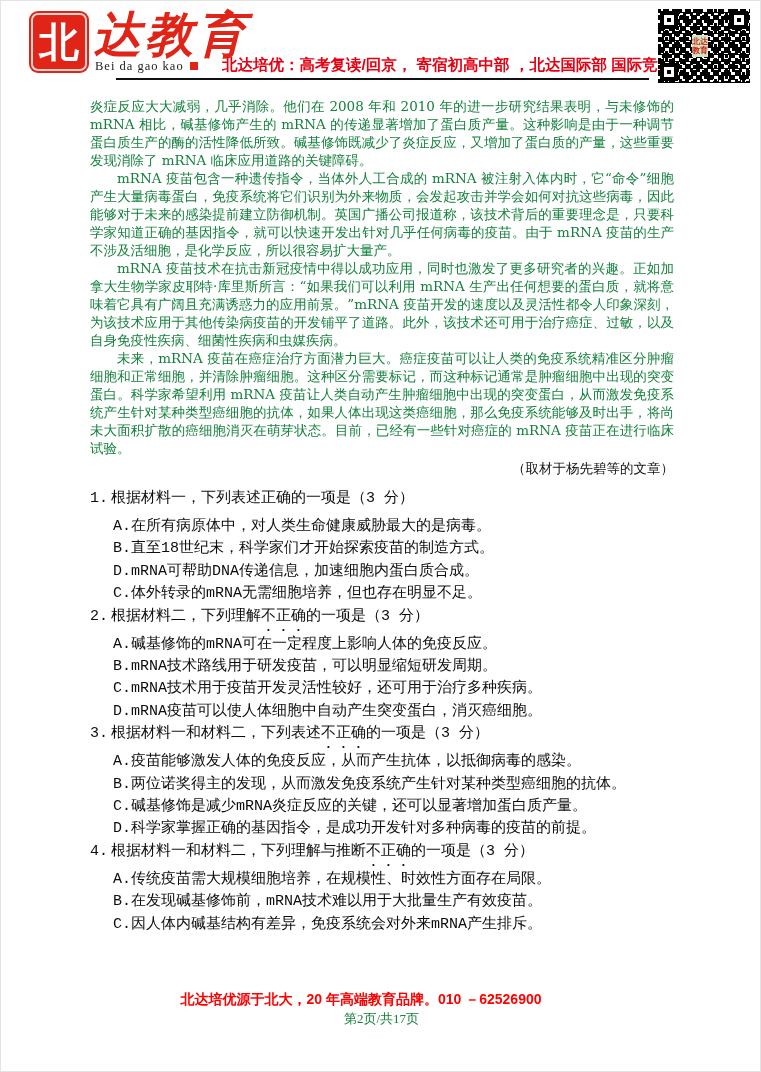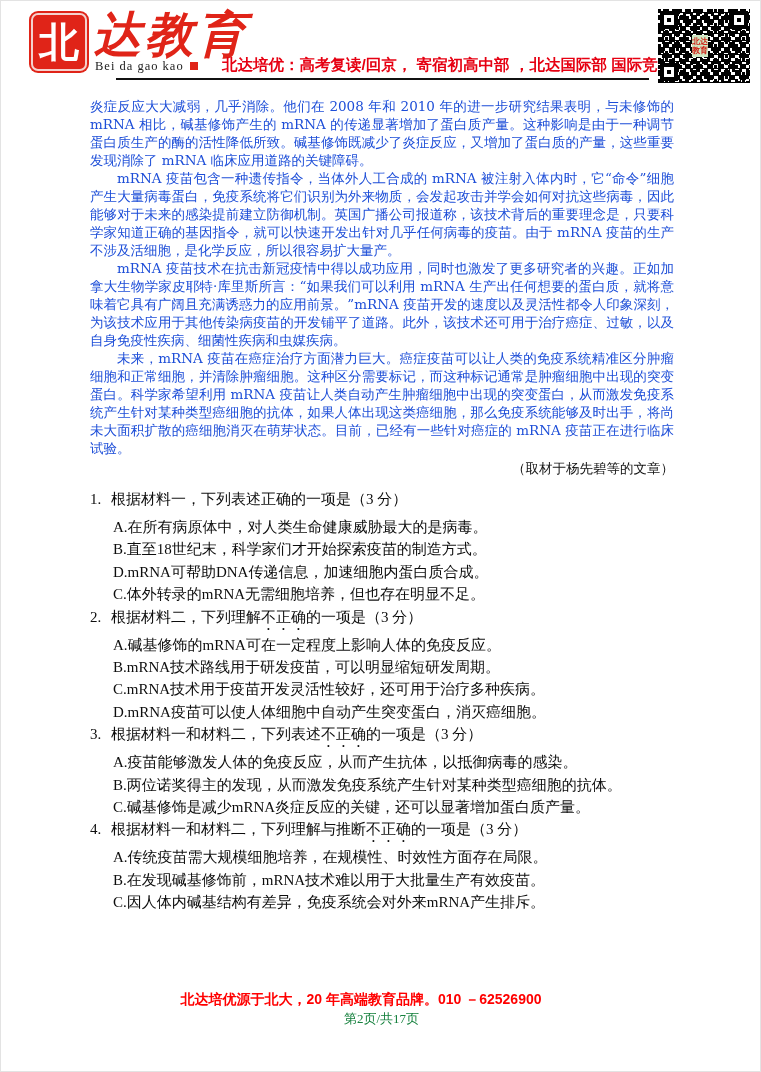--- a/index.html
+++ b/index.html
@@ -49,29 +49,29 @@
   .finder.bl{left:2px;bottom:2px;}
   .qr-label{
     position:absolute;left:34px;top:26px;width:16px;height:22px;background:#cfe8c4;
     display:flex;flex-direction:column;align-items:center;justify-content:center;
     font-size:8px;line-height:9px;color:#d0251b;font-weight:bold;
   }
   
   .content{position:absolute;left:89px;top:96px;width:584px;}
   .para{
     margin:0;font-size:13.5px;line-height:18px;text-align:justify;
-    font-family:"DejaVu Serif",serif;color:#1d4ed8;
+    font-family:"DejaVu Serif",serif;color:#15803d;
   }
   .para.indent{text-indent:2em;}
   .attribution{
     margin:3px 0 0 0;text-align:right;font-size:13.5px;line-height:19px;
     font-family:Liberation Mono, monospace;color:#141414;
   }
   
-  .questions{margin-top:9px;font-size:15px;line-height:22.4px;font-family:Liberation Serif, serif;color:#0d0d0d;}
+  .questions{margin-top:9px;font-size:15px;line-height:22.4px;font-family:Liberation Mono, monospace;color:#0d0d0d;}
   .q-stem{white-space:nowrap;}
   .q-num{display:inline-block;min-width:21px;}
   .emph{
     -webkit-text-emphasis:filled dot;text-emphasis:filled dot;
     -webkit-text-emphasis-position:under;text-emphasis-position:under left;
   }
   .q-option{padding-left:23px;white-space:nowrap;}
   
   .footer-promo{
     position:absolute;left:0;top:990px;width:720px;text-align:center;
@@ -140,20 +140,21 @@
         <div class="q-option">D.mRNA疫苗可以使人体细胞中自动产生突变蛋白，消灭癌细胞。</div>
       </div>
 
       <div class="q-block">
         <div class="q-stem">
           <span class="q-num">3.</span><span>根据材料一和材料二，下列表述</span><span class="emph">不正确</span><span>的一项是（3 分）</span>
         </div>
         <div class="q-option">A.疫苗能够激发人体的免疫反应，从而产生抗体，以抵御病毒的感染。</div>
         <div class="q-option">B.两位诺奖得主的发现，从而激发免疫系统产生针对某种类型癌细胞的抗体。</div>
         <div class="q-option">C.碱基修饰是减少mRNA炎症反应的关键，还可以显著增加蛋白质产量。</div>
+        <div class="q-option">D.科学家掌握正确的基因指令，是成功开发针对多种病毒的疫苗的前提。</div>
       </div>
 
       <div class="q-block">
         <div class="q-stem">
           <span class="q-num">4.</span><span>根据材料一和材料二，下列理解与推断</span><span class="emph">不正确</span><span>的一项是（3 分）</span>
         </div>
         <div class="q-option">A.传统疫苗需大规模细胞培养，在规模性、时效性方面存在局限。</div>
         <div class="q-option">B.在发现碱基修饰前，mRNA技术难以用于大批量生产有效疫苗。</div>
         <div class="q-option">C.因人体内碱基结构有差异，免疫系统会对外来mRNA产生排斥。</div>
       </div>

